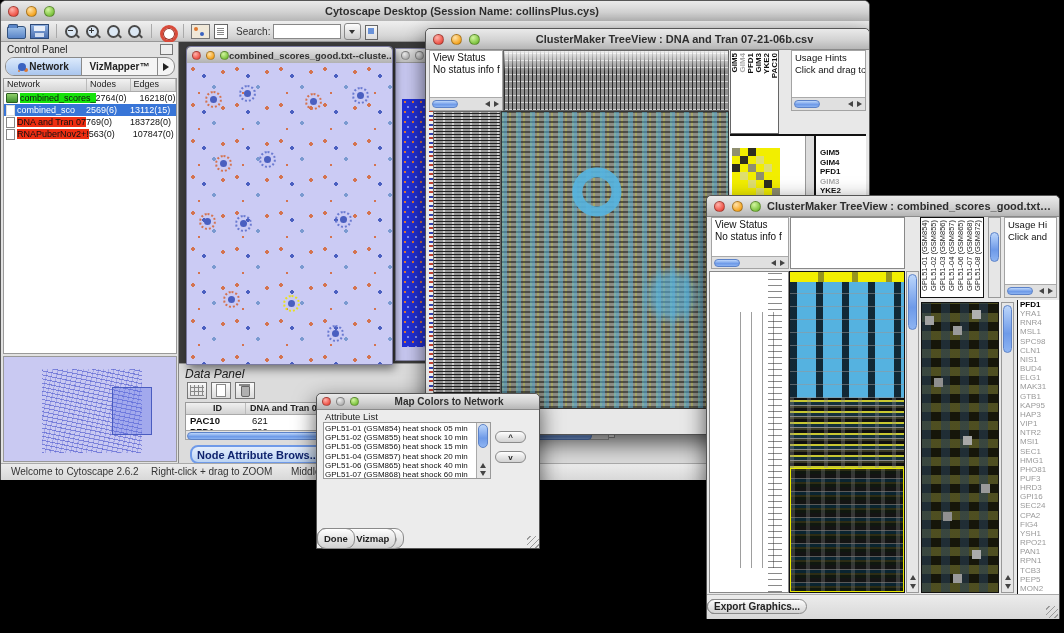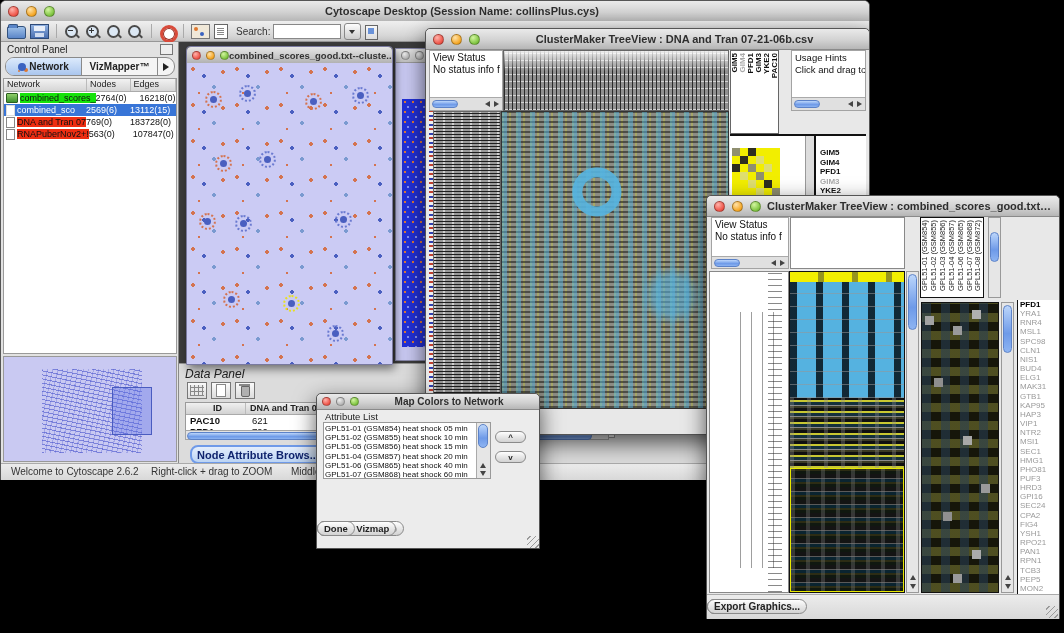--- a/index.html
+++ b/index.html
@@ -217,21 +217,21 @@
   #dlg-list-sb .a1{left:3px;bottom:10px;}
   #dlg-list-sb .a2{left:3px;bottom:2px;}
   #dlg-up{left:178px;top:37px;width:31px;height:12px;border-radius:6px;font-size:8px;}
   #dlg-down{left:178px;top:57px;width:31px;height:12px;border-radius:6px;font-size:8px;}
   #dlg-anim{position:absolute;left:6px;top:93px;width:210px;height:34px;border-top:1px solid #bbb;}
   #dlg-anim-label{position:absolute;left:4px;top:-6px;background:#ececec;padding:0 3px;font-size:9.5px;color:#222;}
   #dlg-slider-track{position:absolute;left:8px;top:11px;width:190px;height:3px;background:#b8b8b8;border:1px solid #8a8a8a;border-radius:2px;}
   #dlg-slider-thumb{position:absolute;left:100px;top:5px;width:11px;height:13px;background:linear-gradient(#fdfdfd,#cfcfcf);border:1px solid #888;border-radius:50% 50% 50% 50%/40% 40% 60% 60%;}
   #dlg-slower{position:absolute;left:8px;top:21px;font-size:9.5px;font-weight:bold;color:#222;}
   #dlg-faster{position:absolute;right:10px;top:21px;font-size:9.5px;font-weight:bold;color:#222;}
-  #dlg-btns .btn{top:127px;height:15px;font-size:9.5px;}
+  #dlg-btns .btn{top:134px;height:21px;font-size:9.5px;}
   #dlg-btns .btn:first-child{color:#aaa;}
   #dlg .grip{right:0;bottom:0;}
 
   
   #tv2{left:706px;top:195px;width:352px;height:422px;}
   #tv2-viewstatus{left:4px;top:21px;width:78px;height:52px;}
   #tv2-vs-scroll{height:11px;}
   #tv2-dendrotop{position:absolute;left:83px;top:21px;width:115px;height:52px;background:#fff;border:1px solid #888;box-sizing:border-box;}
   #tv2-collabels{position:absolute;left:213px;top:21px;width:64px;height:81px;background:#fff;border:1px solid #111;box-sizing:border-box;
     display:flex;justify-content:space-around;align-items:flex-start;padding-top:2px;}
@@ -583,20 +583,29 @@
         <span class="vlabel" id="tv2-collabels-1">GPL51-02 (GSM855)</span>
         <span class="vlabel" id="tv2-collabels-2">GPL51-03 (GSM856)</span>
         <span class="vlabel" id="tv2-collabels-3">GPL51-04 (GSM857)</span>
         <span class="vlabel" id="tv2-collabels-4">GPL51-06 (GSM865)</span>
         <span class="vlabel" id="tv2-collabels-5">GPL51-07 (GSM868)</span>
         <span class="vlabel" id="tv2-collabels-6">GPL51-08 (GSM872)</span>
       </div>
     <div id="tv2-sb-top">
       <div class="sb-thumb"></div>
     </div>
+    <div class="pane" id="tv2-hints">
+      <div class="pt">Usage Hi</div>
+      <div class="pt">Click and</div>
+      <div class="hscroll">
+        <div class="sb-thumb"></div>
+        <span class="arr l a1"></span>
+        <span class="arr rt a2"></span>
+      </div>
+    </div>
     <div id="tv2-rowdendro"></div>
     <div id="tv2-heatmap">
       <div class="hm-band" id="hm-yellow"></div>
       <div class="hm-band" id="hm-cyan"></div>
       <div class="hm-band" id="hm-mixed"></div>
       <div class="hm-band" id="hm-select"></div>
     </div>
     <div id="tv2-sb-main">
       <div class="sb-thumb"></div>
       <span class="arr u a1"></span>

